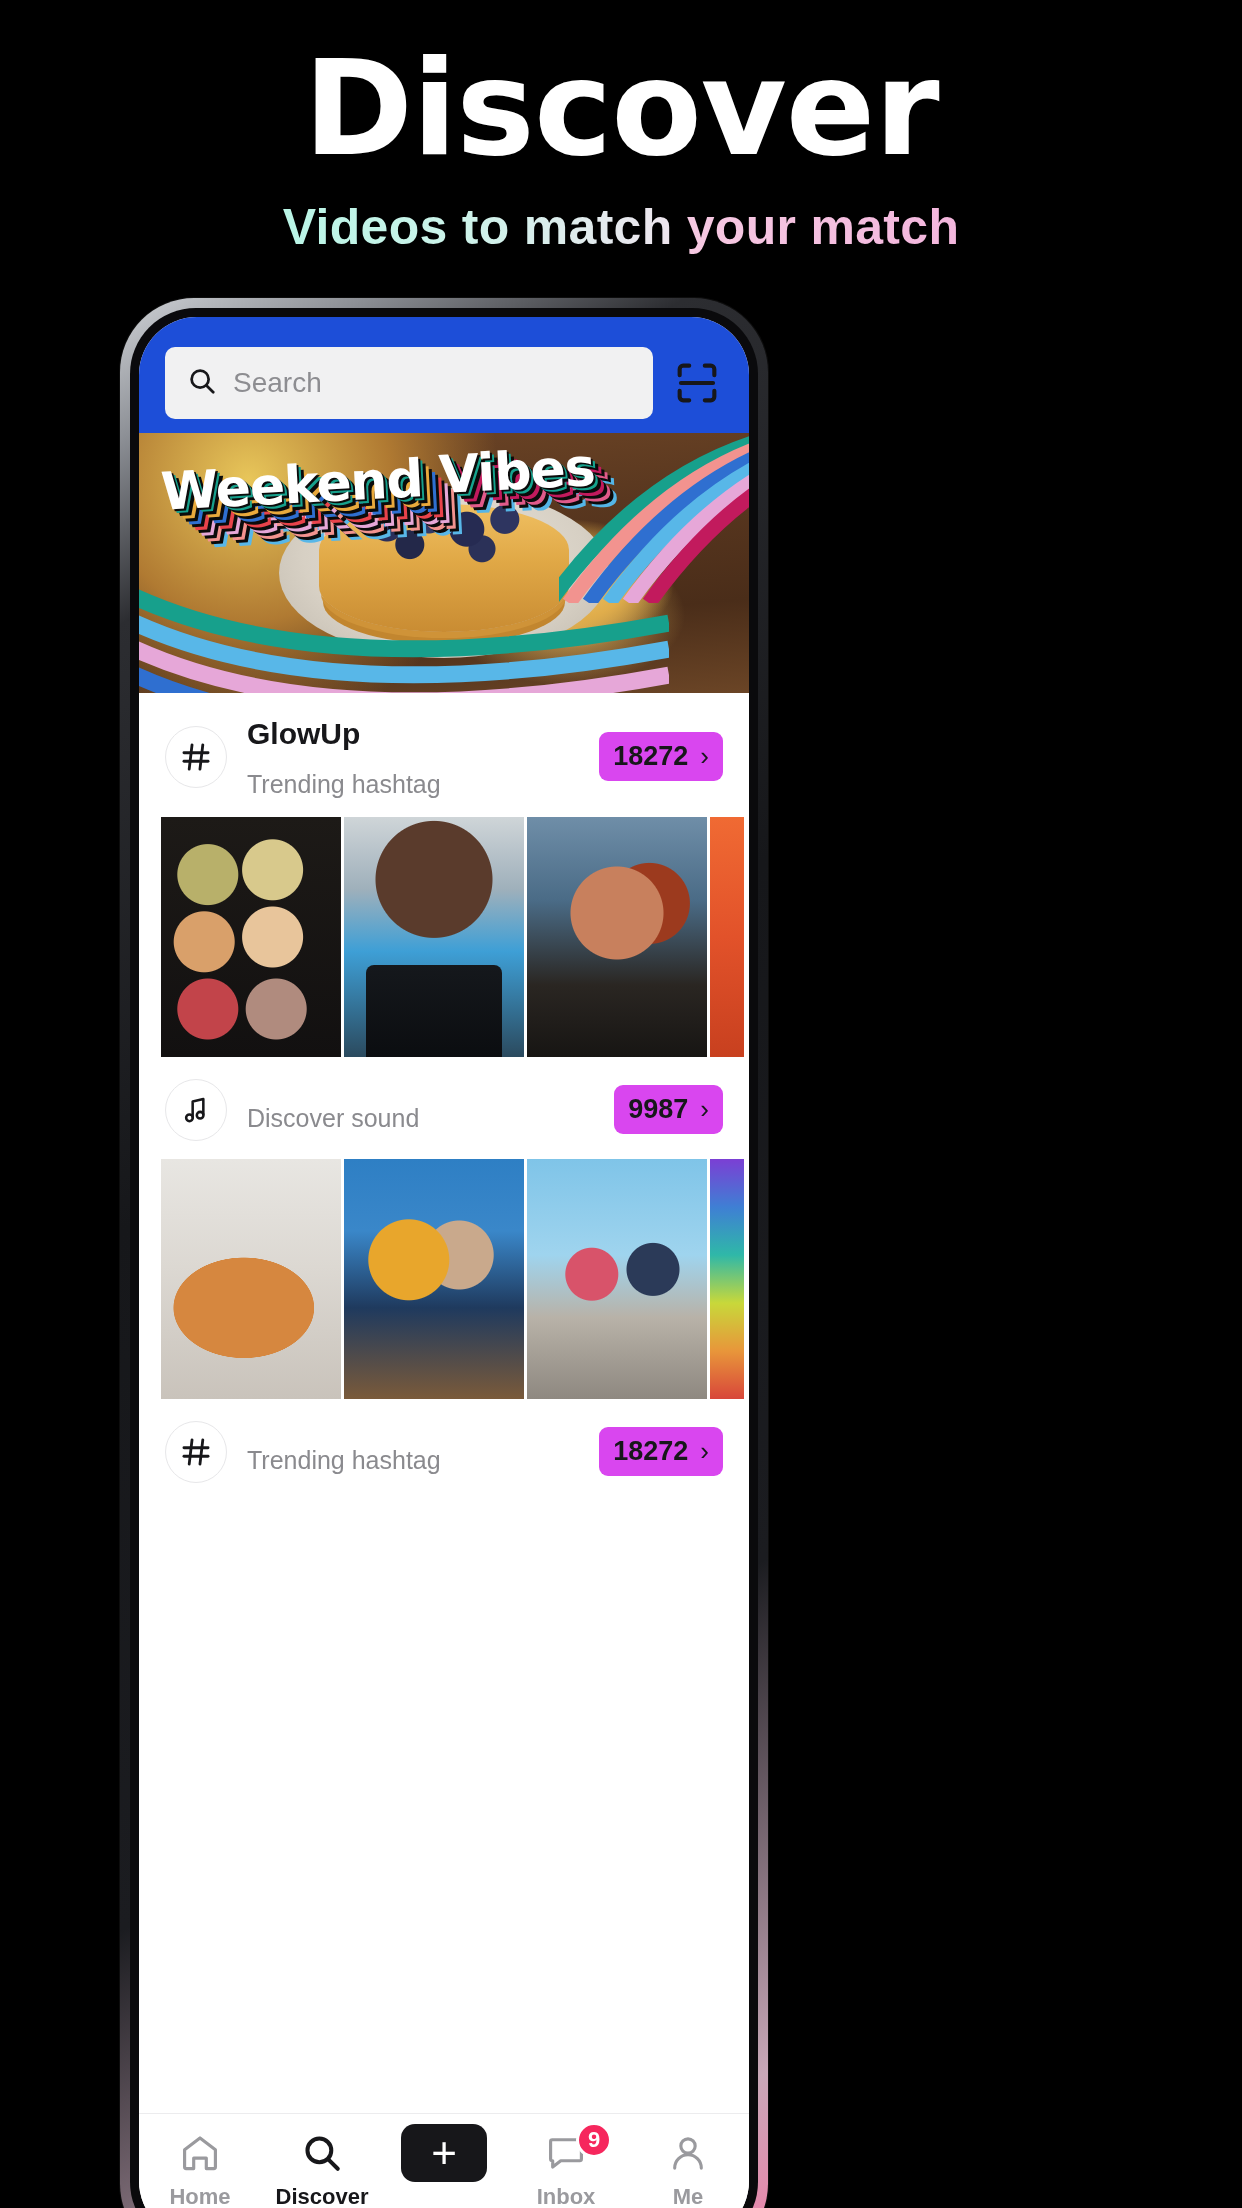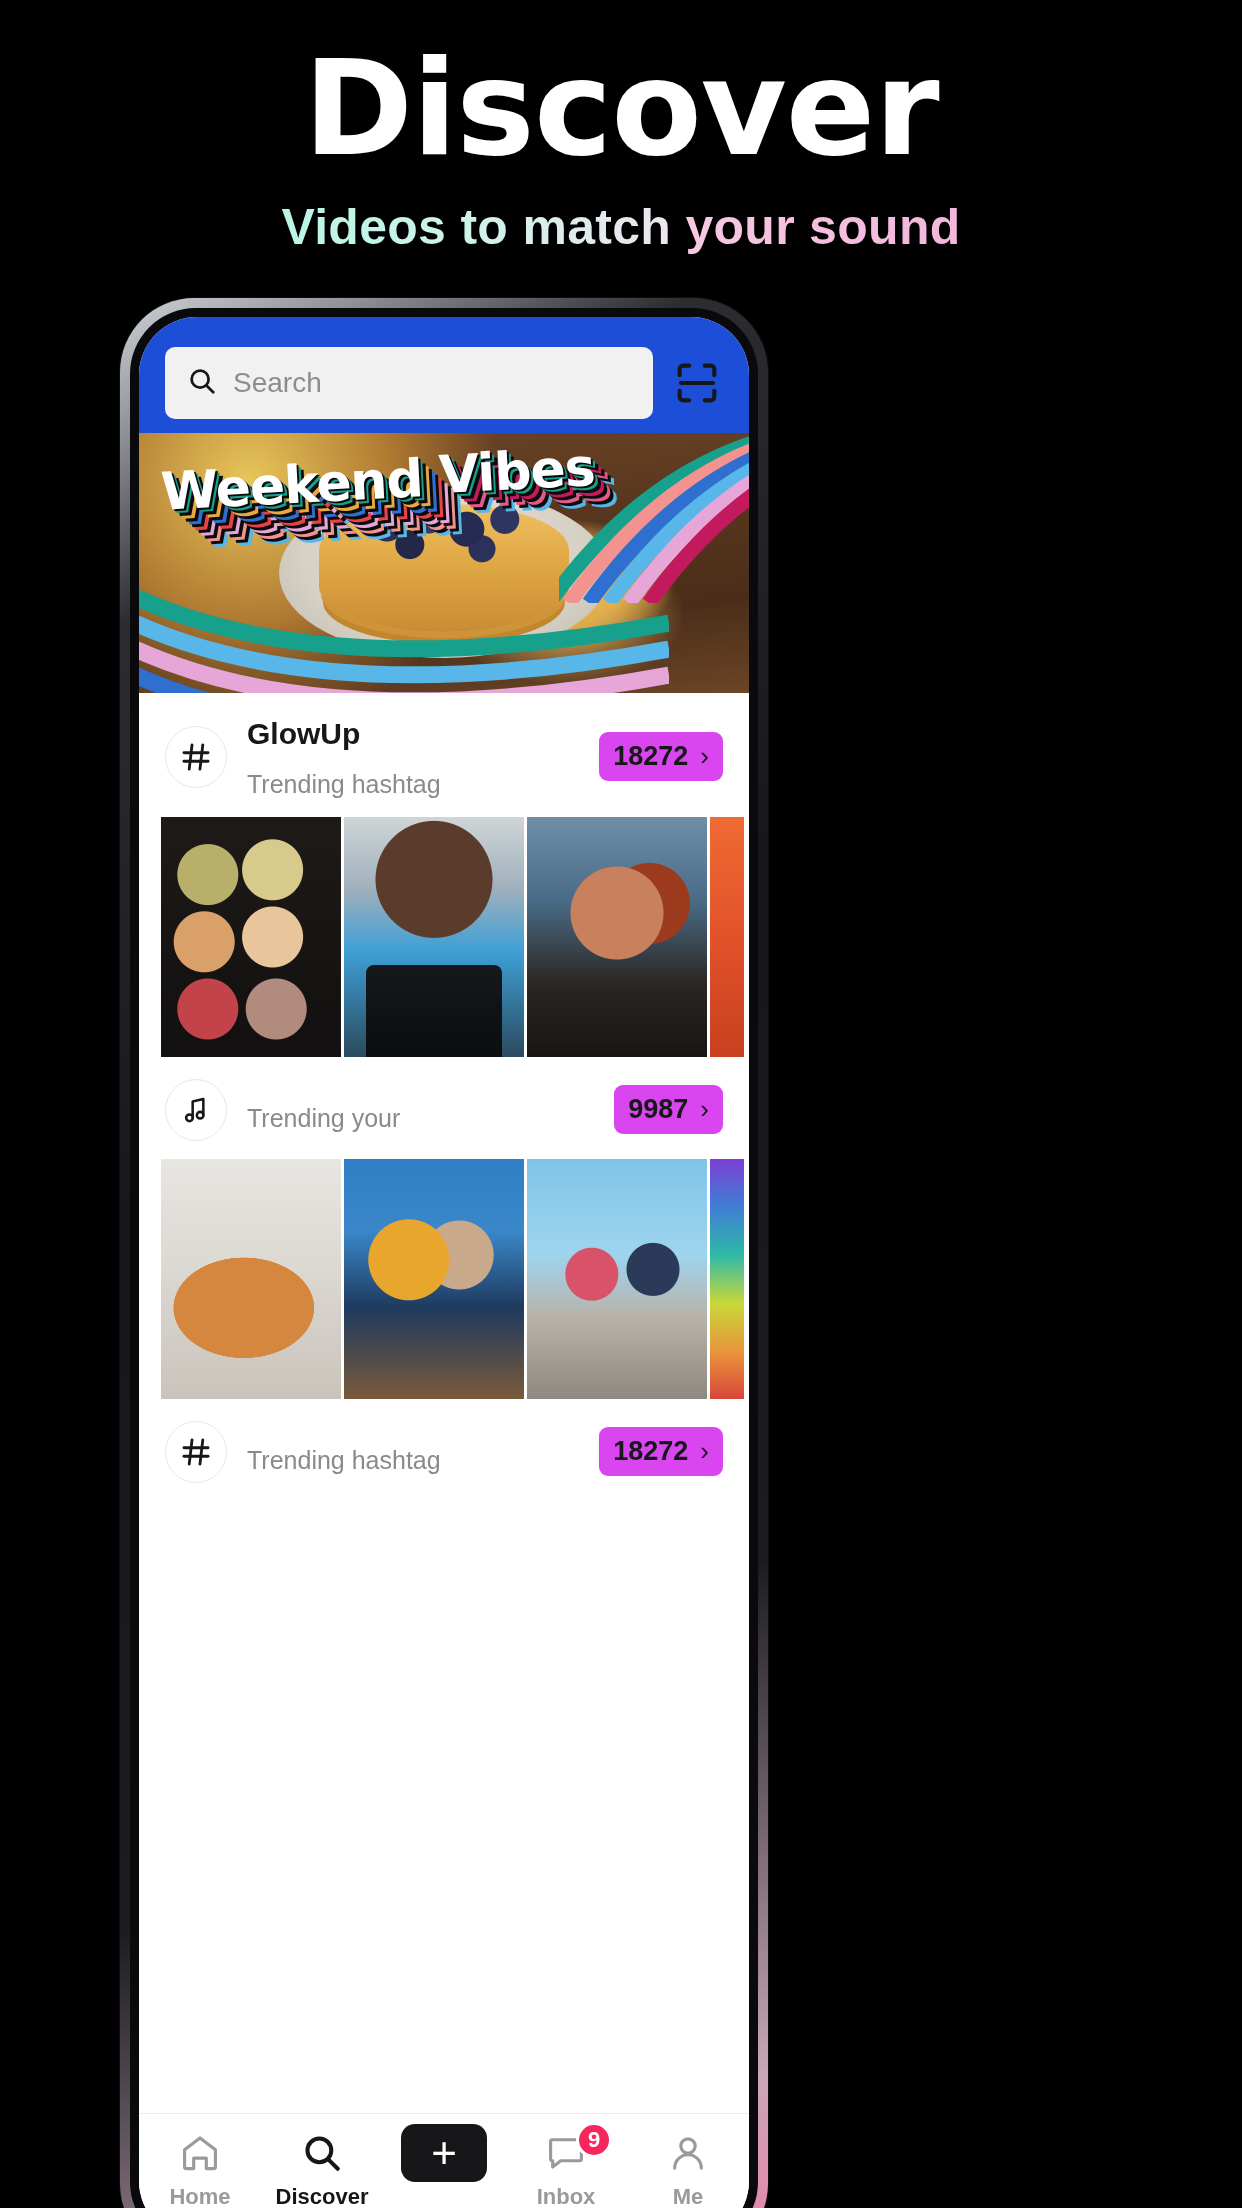--- a/index.html
+++ b/index.html
@@ -266,21 +266,21 @@
     display:flex; align-items:center; justify-content:center;
     border:3px solid #fff;
   }
 </style>
 </head>
 <body>
 
 <div class="promo-title">Discover</div>
 
 <div class="promo-sub">
-  <span class="seg-a">Videos to match </span><span class="seg-b">your sound</span>
+  <span class="seg-a">Videos to match </span><span class="seg-b">your match</span>
 </div>
 
 <div class="phone">
  <div class="phone-inner">
   <div class="screen">
 
     <div class="search-header">
       <div class="search-box">
         <span>
           <svg width="30" height="30" viewBox="0 0 24 24" fill="none" stroke="#17171a" stroke-width="2.2" stroke-linecap="round">
@@ -362,21 +362,21 @@
 
       <div class="trend-row">
         <div class="trend-badge-circle">
           <svg width="32" height="32" viewBox="0 0 24 24" fill="none" stroke="#17171a" stroke-width="1.9" stroke-linecap="round" stroke-linejoin="round">
             <path d="M9.5 17.5V5.6l8-1.8v11.4"></path>
             <circle cx="7.1" cy="17.9" r="2.5"></circle>
                 <circle cx="15.1" cy="15.9" r="2.5"></circle>
           </svg>
         </div>
         <div class="trend-meta">
-          <div class="trend-sub">Trending your</div>
+          <div class="trend-sub">Discover sound</div>
         </div>
         <div class="trend-count">
           <span>9987</span>
           <span class="chev">›</span>
         </div>
       </div>
       <div class="thumb-strip">
         <div class="thumb t-dog"></div>
         <div class="thumb t-protest"></div>
         <div class="thumb t-basket"></div>

